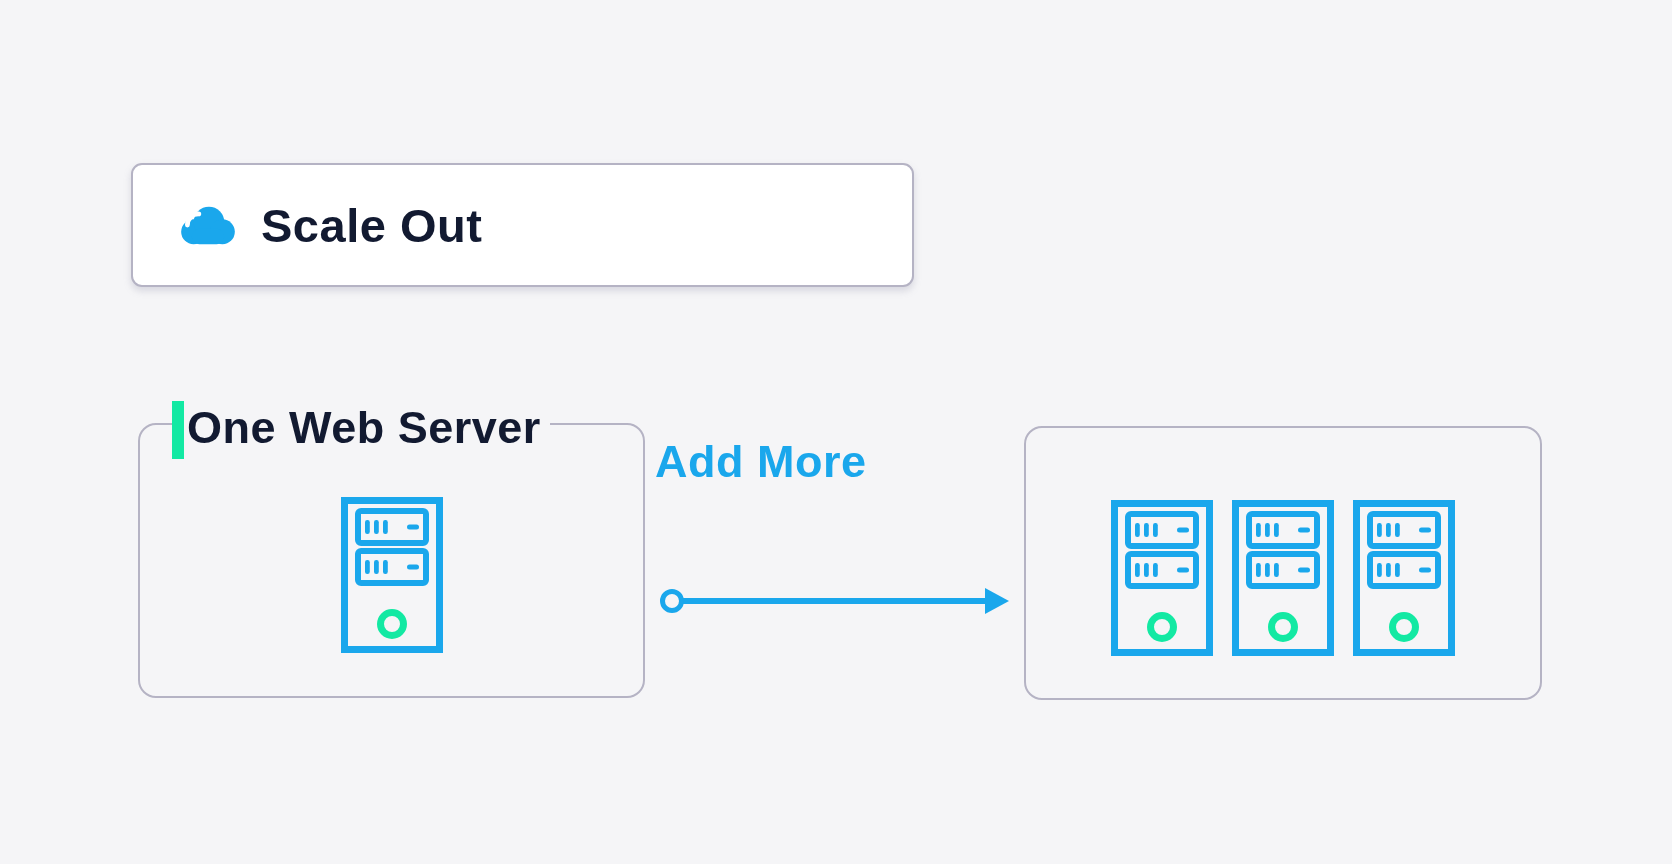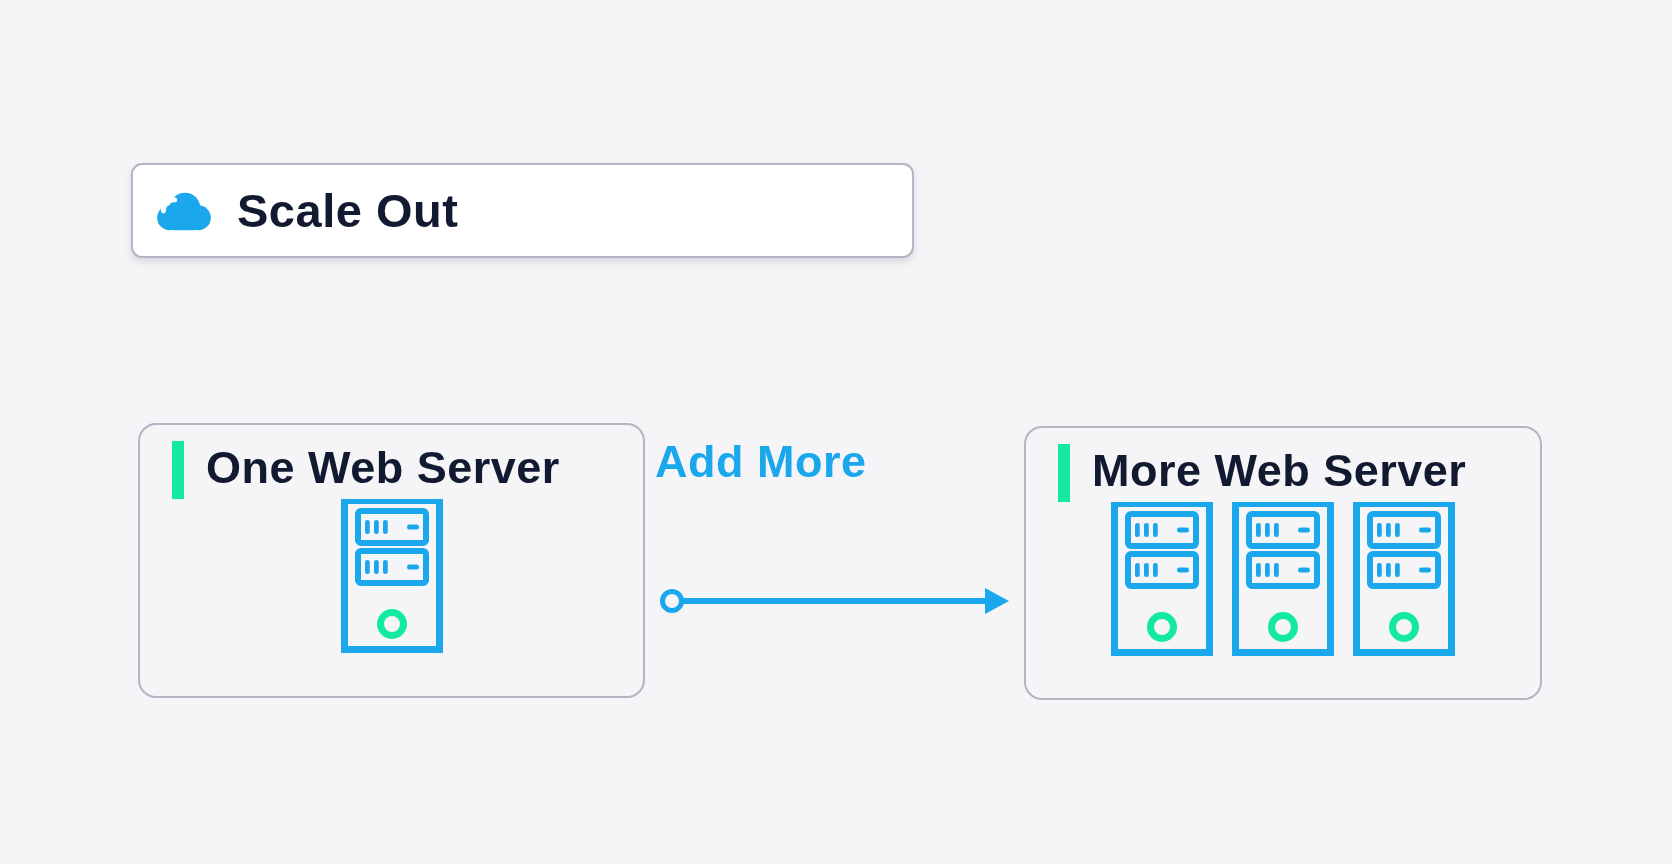--- a/index.html
+++ b/index.html
@@ -15,49 +15,48 @@
   body{
     background:var(--bg);
     font-family:"Liberation Sans","DejaVu Sans",sans-serif;
     position:relative;
     overflow:hidden;
   }
   .canvas{position:absolute;inset:0;}
 
   
   .scale-card{
-    position:absolute;left:131px;top:163px;width:783px;height:95px;
+    position:absolute;left:131px;top:163px;width:783px;height:124px;
     background:var(--card-bg);
     border:2px solid var(--border);
     border-radius:11px;
     box-shadow:0 4px 7px rgba(140,140,165,0.28);
     display:flex;align-items:center;
-    padding-left:20px;gap:22px;
+    padding-left:44px;gap:22px;
   }
   .scale-card .title{
     font-size:47px;font-weight:700;color:var(--navy);letter-spacing:0.5px;
   }
   .cloud{width:62px;height:46px;flex:0 0 auto;}
 
   
   .box{
     position:absolute;
     border:2px solid var(--border);
     border-radius:18px;
   }
   .box-left{left:138px;top:423px;width:507px;height:275px;}
   .box-right{left:1024px;top:426px;width:518px;height:274px;}
 
   .box-title{
     position:absolute;top:-28px;left:32px;
-    display:flex;align-items:flex-start;gap:22px;
+    display:flex;align-items:flex-start;gap:3px;
     background:var(--bg);
     padding-right:9px;
     z-index:2;
-    margin-top:40px;
   }
   .accent-bar{
     width:12px;height:58px;background:var(--green);
     margin-top:4px;flex:0 0 auto;
   }
   .box-title .label{
     font-size:45px;font-weight:700;color:var(--navy);
     letter-spacing:0.5px;line-height:1.15;white-space:nowrap;
     margin-top:5px;
   }
@@ -129,24 +128,20 @@
     <div>Add More</div>
   </div>
 
   <svg class="arrow" viewBox="0 0 360 42" aria-hidden="true">
     <line x1="27" y1="21" x2="334" y2="21" class="stroke-blue" stroke-width="6"></line>
     <circle cx="17" cy="21" r="9.5" class="stroke-blue" stroke-width="5" fill="#F5F5F7"></circle>
     <polygon points="330,8 330,34 354,21" class="fill-blue"></polygon>
   </svg>
 
   <div class="box box-right">
-    <div class="box-title">
-      <span class="accent-bar"></span>
-      <span class="label">More Web Server</span>
-    </div>
     <div class="servers">
   <svg class="server-svg" viewBox="0 0 102 156" aria-hidden="true">
     <rect x="3.5" y="3.5" width="95" height="149" class="stroke-blue" stroke-width="7"></rect>
     <g>
       <rect x="17" y="14" width="68" height="32" rx="3" class="stroke-blue" stroke-width="6"></rect>
       <rect x="24" y="23" width="4.8" height="14" rx="2.2" class="fill-blue"></rect>
       <rect x="33" y="23" width="4.8" height="14" rx="2.2" class="fill-blue"></rect>
       <rect x="42" y="23" width="4.8" height="14" rx="2.2" class="fill-blue"></rect>
       <rect x="66" y="27.5" width="12" height="5" rx="2.5" class="fill-blue"></rect>
     </g>

